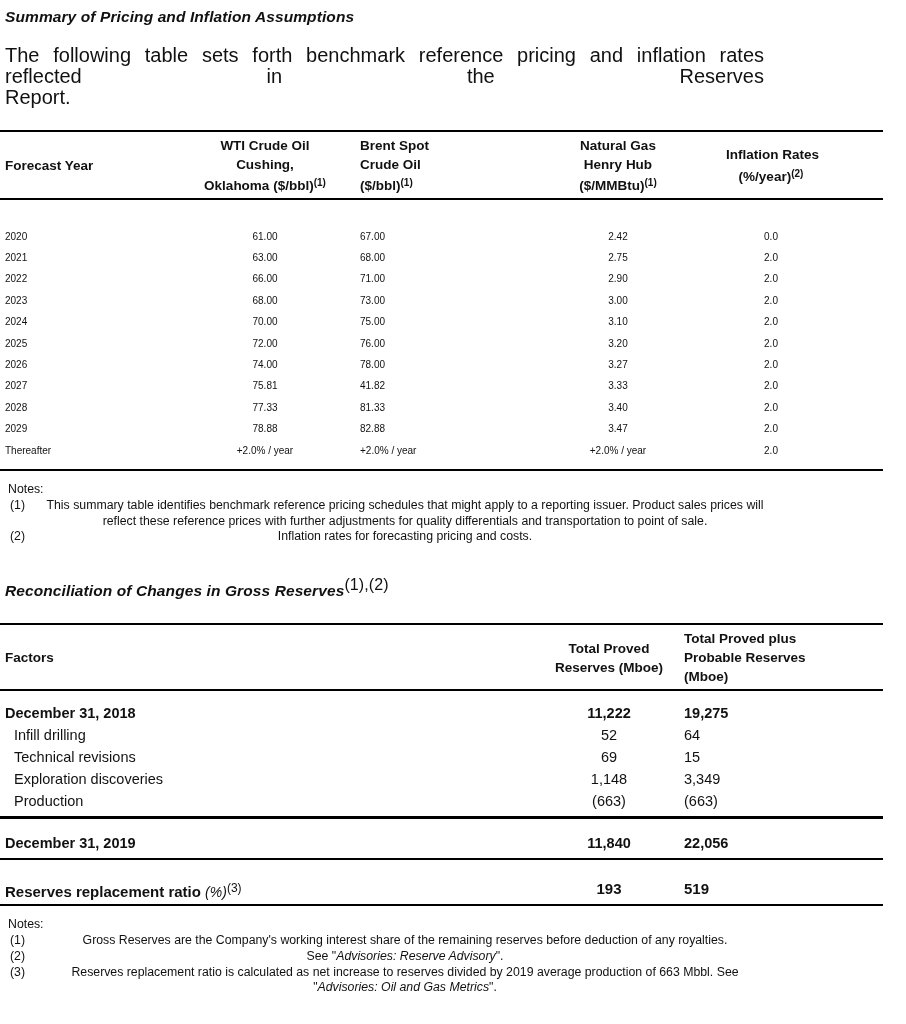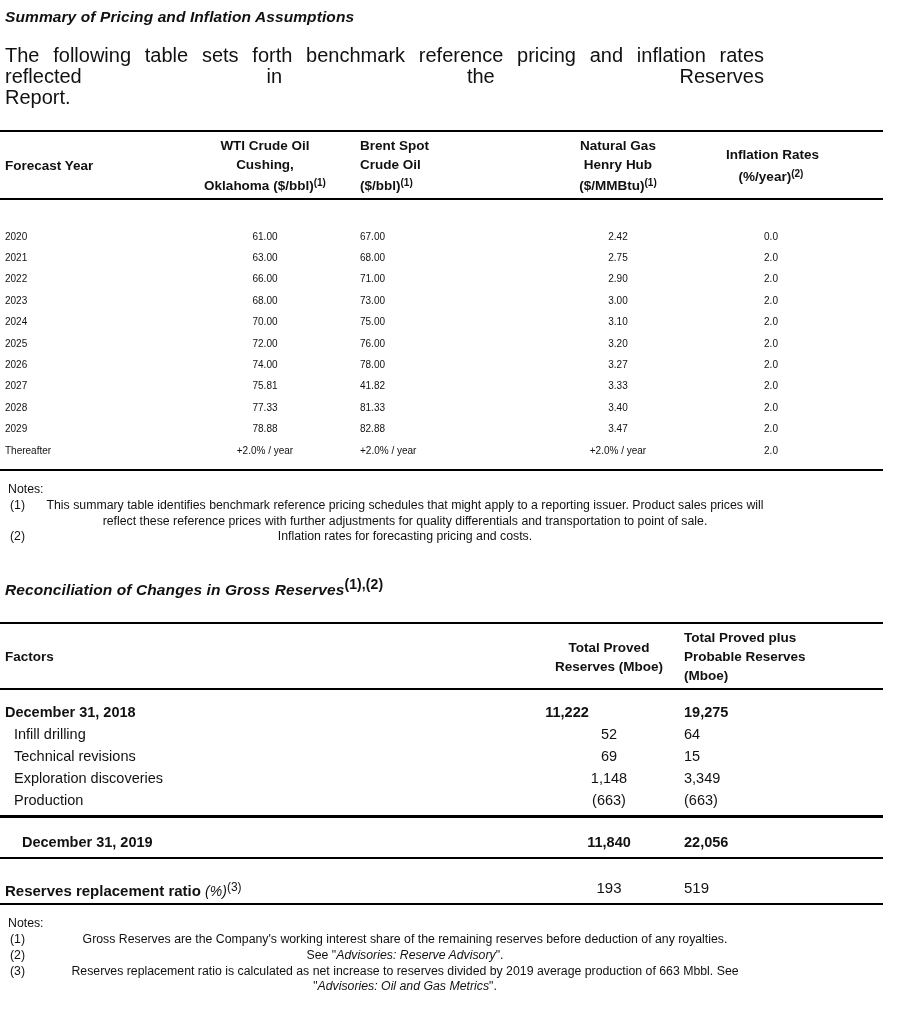--- a/index.html
+++ b/index.html
@@ -6,21 +6,21 @@
   html,body { background:#ffffff; }
   body {
     width:906px; height:1024px;
     font-family:"Liberation Sans","DejaVu Sans",sans-serif;
     color:#111; overflow:hidden;
   }
   .page { width:768px; padding-top:8px; }
 
   
   .sec-title { font-size:15.5px; font-weight:bold; font-style:italic; padding-left:5px; letter-spacing:.1px; }
-  .sec-title .sup { font-weight:bold; font-style:normal; font-size:14px; vertical-align:6px; }
+  .sec-title .sup { font-weight:normal; font-style:normal; font-size:16px; vertical-align:6px; }
   .intro { margin-top:19px; padding:0 4px 0 5px; font-size:20px; line-height:21px; }
   .intro .l1 { display:block; text-align:justify; text-align-last:justify; }
   .intro .l2 { display:block; }
 
   
   .tblwrap { width:883px; }
   .rule2 { height:2px; background:#000; }
   .rule3 { height:1px; border-top:1px solid #000; border-bottom:1px solid #000; background:#777; padding:0; }
   .ruleD { border-top:1px solid #000; height:3px; border-bottom:2px solid #000; }
 
@@ -54,31 +54,31 @@
   .t2row { display:flex; }
   .t2c1 { flex:1; text-align:left; }
   .t2c2 { width:150px; text-align:center; }
   .t2c3 { width:199px; padding-right:8px; }
   .t2head { padding:4px 0 3px 0; display:flex; align-items:stretch; }
   .t2head .t2c1 { display:flex; align-items:center; font-weight:bold; font-size:13.5px; padding-left:5px; }
   .t2head .t2c2, .t2head .t2c3 { display:flex; flex-direction:column; justify-content:center; font-weight:bold; font-size:13.5px; line-height:19px; }
   .t2body { margin-top:11px; font-size:14.5px; }
   .t2body .t2row { line-height:22px; }
   .t2body .t2row .t2c1 { padding-left:14px; }
-  .t2row.boldrow { font-weight:bold;gap:42px; }
+  .t2row.boldrow { font-weight:bold; }
   .t2row.boldrow .t2c1 { padding-left:5px !important; }
   .t2spacer4 { height:4px; }
   .totalrow { margin-top:13px; font-size:14.5px; font-weight:bold; line-height:22px; }
-  .totalrow .t2c1 { padding-left:22px; }
+  .totalrow .t2c1 { padding-left:5px; }
   .gap2 { height:4px; }
   .ratiorow { margin-top:17px; font-size:15px; line-height:23px; }
   .ratiorow .t2c1 { padding-left:5px; font-weight:bold; }
   .ratiorow .unit { font-weight:normal; font-style:italic; font-size:14px; }
   .ratiorow .sup3 { font-weight:normal; font-style:normal; font-size:12px; vertical-align:5px; }
-  .ratiorow .t2c2, .ratiorow .t2c3 { font-weight:normal; }
+  .ratiorow .t2c2, .ratiorow .t2c3 { font-weight:bold; }
 </style>
 </head>
 <body>
 
 <div class="page">
 
   <div class="sec-title">Summary of Pricing and Inflation Assumptions</div>
 
   <div class="intro">
     <span class="l1">The following table sets forth benchmark reference pricing and inflation rates reflected in the Reserves</span>

